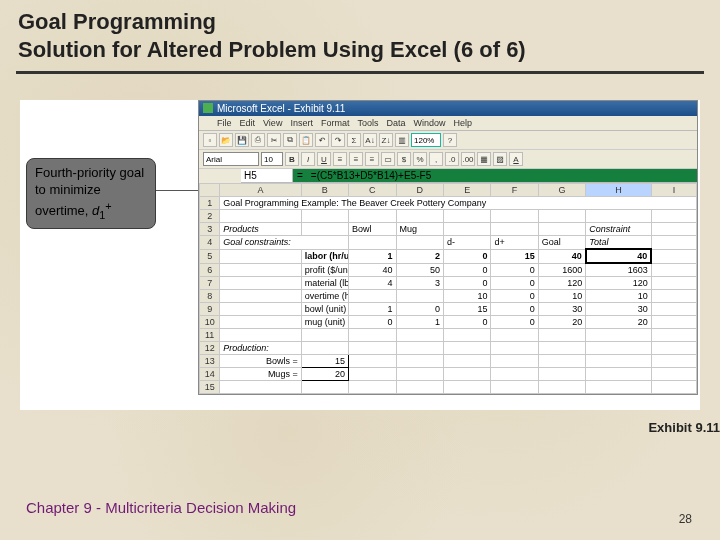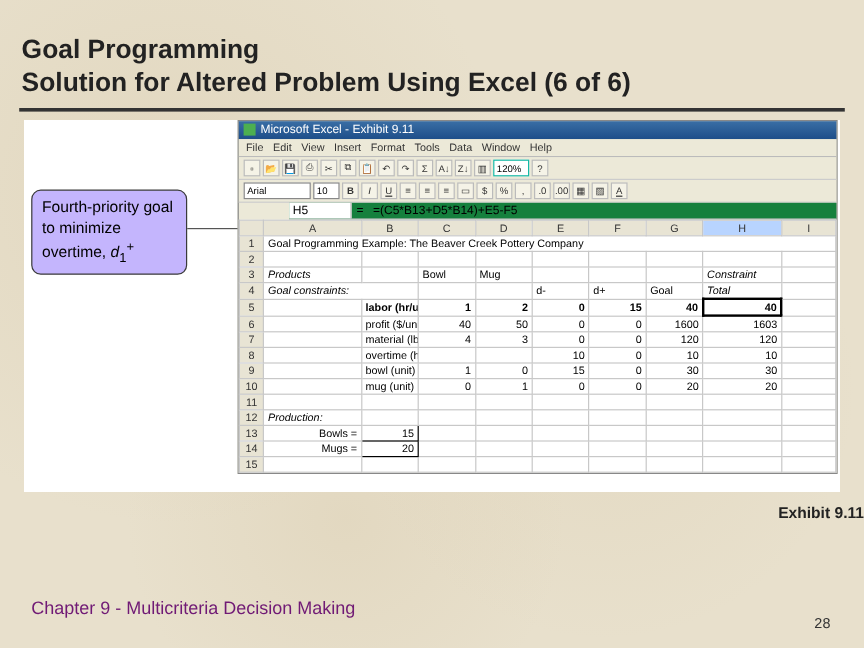--- a/index.html
+++ b/index.html
@@ -13,58 +13,57 @@
     font-family: Arial, sans-serif;
     position: relative;
     overflow: hidden;
   }
   .title {
     padding: 8px 18px 6px 18px;
     font-size: 22px;
     font-weight: bold;
     color: #222;
     line-height: 1.25;
-    margin-top: 19px;
   }
   .title-rule {
     height: 3px; background: #333; margin: 2px 16px 0 16px;
   }
   .content-area {
     position: absolute; left: 20px; top: 100px; width: 680px; height: 310px;
     background: #fff;
   }
   .callout {
     position: absolute; left: 6px; top: 58px;
     width: 130px;
     border: 1px solid #3a3a3a;
     border-radius: 8px;
     padding: 6px 8px;
     font-size: 13px;
     line-height: 1.3;
-    background: #c4b5fd;
+    background: #737373;
   }
   .callout-line {
     position: absolute;
     left: 136px; top: 90px;
     width: 78px; height: 1px; background: #555;
   }
   .excel-window {
     position: absolute; left: 178px; top: 0; width: 500px;
     border: 1px solid #888;
     background: #ece9d8;
     font-size: 9px;
   }
   .titlebar {
     background: linear-gradient(#3a6ea5,#1d4e89);
     color: #fff; font-size: 10px; padding: 2px 4px;
     display: flex; gap: 4px;
   }
   .win-icon { width: 10px; height: 10px; background: #4caf50; display:inline-block; }
   .menubar {
-    display: flex; gap: 8px; padding: 2px 6px; color: #333;
+    display: flex; gap: 8px; padding: 2px 18px; color: #333;
     background: #ece9d8; border-bottom: 1px solid #bbb;
     font-size: 9px;
   }
   .toolbar1, .toolbar2 {
     display: flex; align-items: center; gap: 2px;
     padding: 2px 4px; background: #ece9d8; border-bottom: 1px solid #ccc;
     font-size: 9px;
   }
   .tool-btn {
     width: 14px; height: 14px; border: 1px solid #bbb; background: #f5f3e7;

